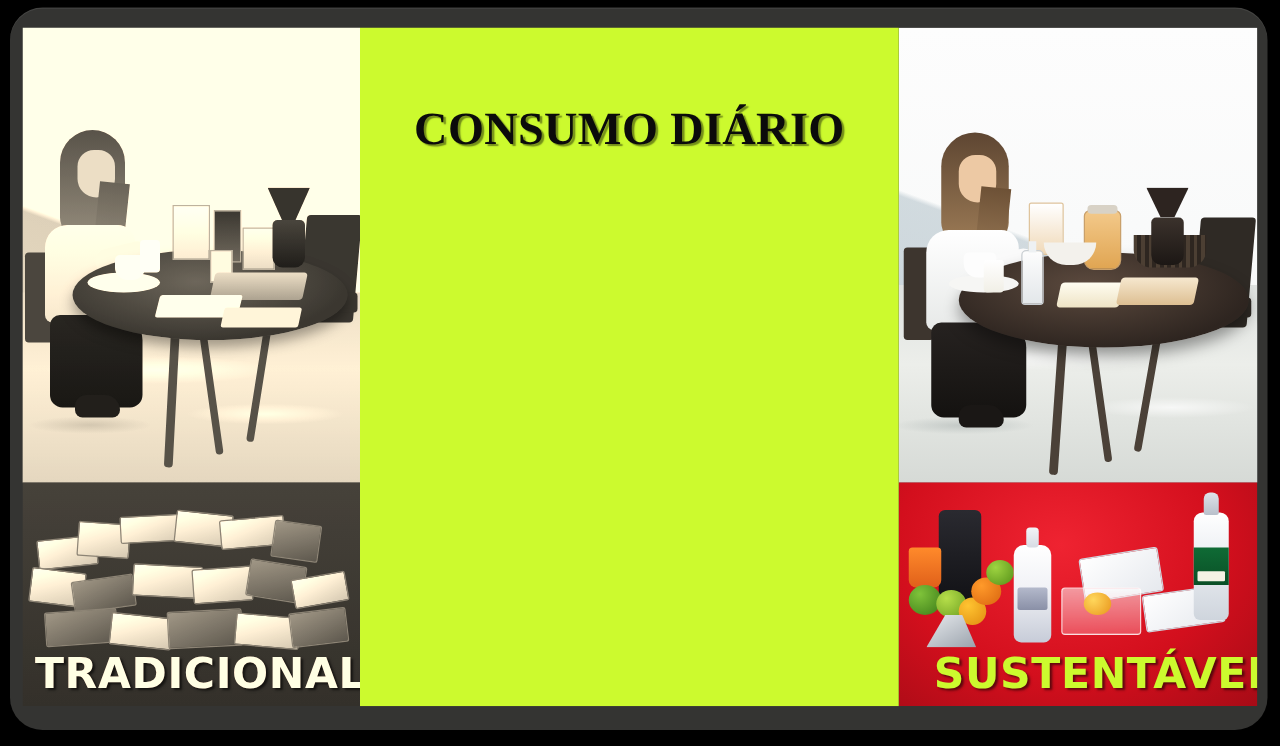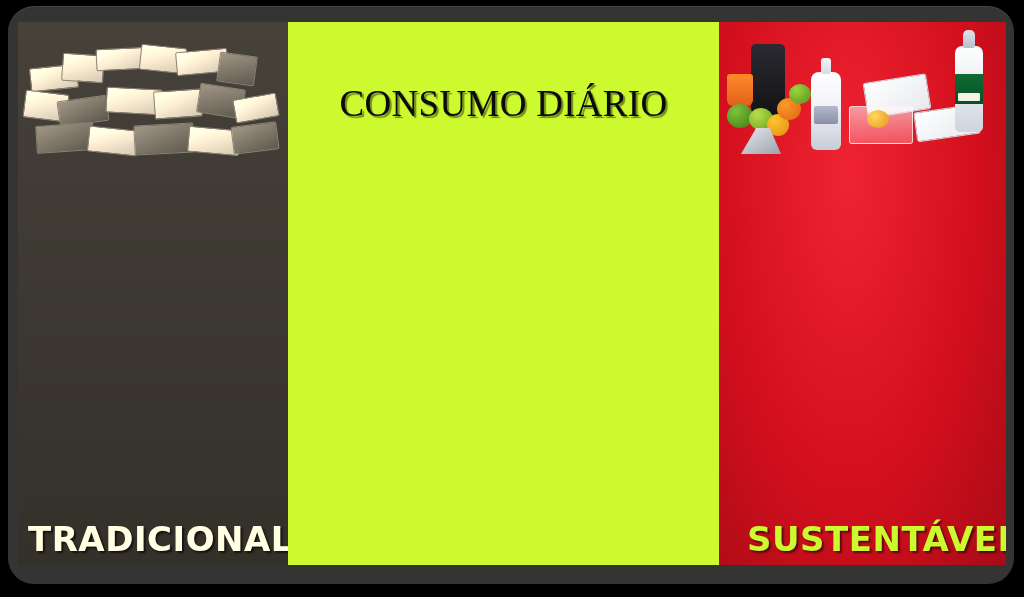--- a/index.html
+++ b/index.html
@@ -53,20 +53,21 @@
     overflow: hidden;
   }
   .col-left  { width: 270px; }
   .col-center{ width: 431px; background: #ccfa2e; }
   .col-right { width: 287px; }
 
   .photo-stack {
     position: absolute;
     left: 0; top: 0; right: 0; bottom: 0;
     display: flex;
+    flex-direction: column;
     text-align: right;
   }
   .photo-top    { height: 364px; position: relative; overflow: hidden; }
   .photo-bottom { flex: 1; position: relative; overflow: hidden; }
 
   
   .ph-left-top {
     background:
       
       linear-gradient(200deg, rgba(0,0,0,0) 52%, rgba(120,108,92,0.38) 53%, rgba(150,138,120,0.30) 100%),
@@ -319,21 +320,21 @@
 
   
   .center-inner {
     position:absolute; left:0; right:0; top:0; bottom:0;
     display:flex; flex-direction:column; align-items:center;
     padding: 60px 8px 0 8px;
     box-sizing:border-box;
   }
   #slide-title {
     font-family: "Liberation Serif", "DejaVu Serif", serif;
-    font-weight: 400;
+    font-weight: 700;
     font-size: 37px;
     letter-spacing: 0.3px;
     color: #0b0b0b;
     text-shadow: 2px 2px 1px rgba(40,50,10,0.55);
     white-space: nowrap;
     margin: 0 0 40px 0;
   }
   #slide-body {
     font-family: "DejaVu Sans", "Liberation Sans", sans-serif;
     font-size: 29.5px;

